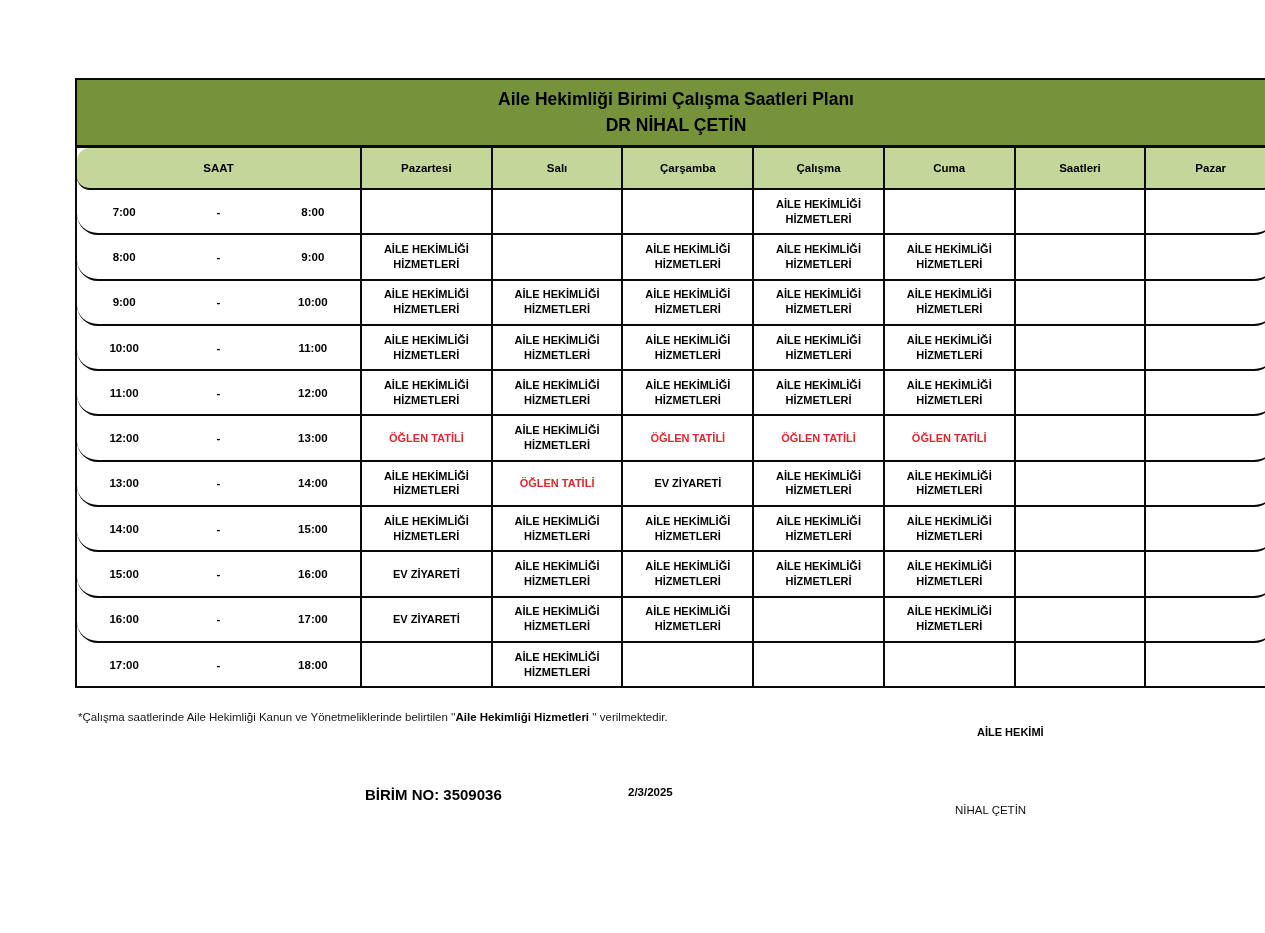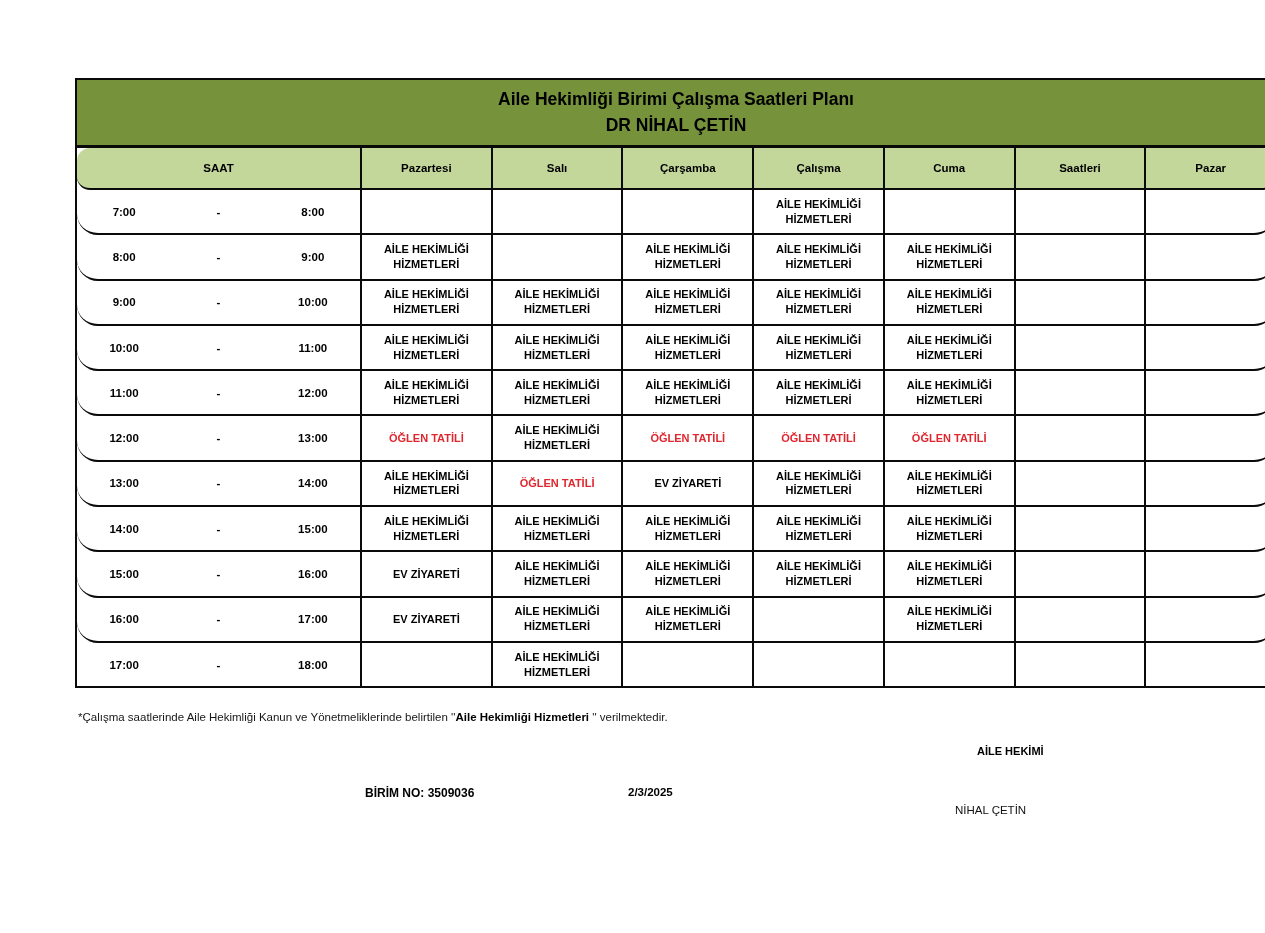--- a/index.html
+++ b/index.html
@@ -85,35 +85,35 @@
     font-size: 11.5px;
     color: #171717;
     white-space: nowrap;
   }
   .footnote b { color: #000000; }
   .unit-no {
     position: absolute;
     left: 365px;
     top: 786px;
     font-weight: bold;
-    font-size: 12px;
+    font-size: 15px;
     color: #000000;
   }
   .doc-date {
     position: absolute;
     left: 628px;
     top: 786px;
     font-weight: bold;
     font-size: 11.5px;
     color: #000000;
   }
   .doctor-title {
     position: absolute;
     left: 977px;
-    top: 745px;
+    top: 726px;
     font-weight: bold;
     font-size: 11px;
     color: #000000;
   }
   .doctor-name {
     position: absolute;
     left: 955px;
     top: 804px;
     font-size: 11.5px;
     color: #111111;

